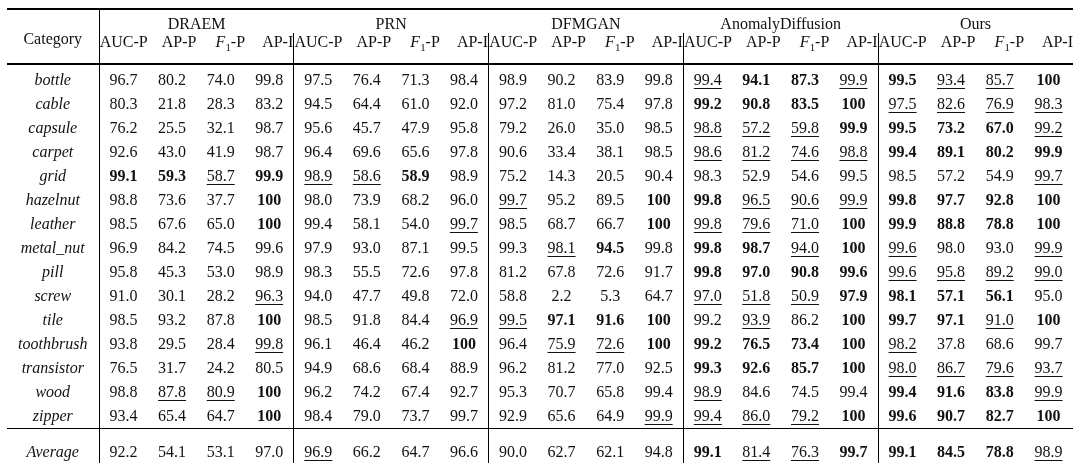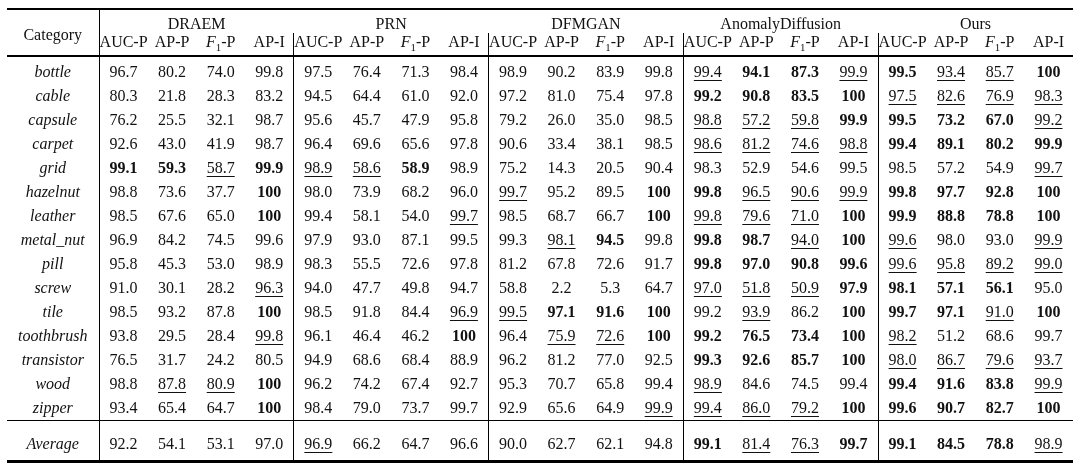--- a/index.html
+++ b/index.html
@@ -31,21 +31,21 @@
     text-align: center;
     vertical-align: middle;
     padding: 2px 0;
     font-size: 16px;
     line-height: 18px;
     font-weight: normal;
     white-space: nowrap;
     overflow: hidden;
   }
   thead tr.methods th { padding-top: 5px; padding-bottom: 0; }
-  thead tr.metrics th { border-bottom: 2px solid #000; padding-bottom: 4px; padding-top: 0; }
+  thead tr.metrics th { border-bottom: 2px solid #000; padding-bottom: 12px; padding-top: 0; text-align: right; }
   th.category-head {
     border-right: 1px solid #000;
     border-bottom: 2px solid #000;
   }
   .group-end { border-right: 1px solid #000; }
   td.cat { border-right: 1px solid #000; font-style: italic; }
   tbody td { height: 20px; }
   tr.summary td {
     border-top: 1.5px solid #000;
     padding-top: 13px;
@@ -329,21 +329,21 @@
         </tr>
         <tr>
           <td class="cat">screw</td>
           <td>91.0</td>
           <td>30.1</td>
           <td>28.2</td>
           <td class="u group-end">96.3</td>
           <td>94.0</td>
           <td>47.7</td>
           <td>49.8</td>
-          <td class="group-end">94.7</td>
+          <td class="group-end">72.0</td>
           <td>58.8</td>
           <td>2.2</td>
           <td>5.3</td>
           <td class="group-end">64.7</td>
           <td class="u">97.0</td>
           <td class="u">51.8</td>
           <td class="u">50.9</td>
           <td class="b group-end">97.9</td>
           <td class="b">98.1</td>
           <td class="b">57.1</td>
@@ -385,21 +385,21 @@
           <td class="b group-end">100</td>
           <td>96.4</td>
           <td class="u">75.9</td>
           <td class="u">72.6</td>
           <td class="b group-end">100</td>
           <td class="b">99.2</td>
           <td class="b">76.5</td>
           <td class="b">73.4</td>
           <td class="b group-end">100</td>
           <td class="u">98.2</td>
-          <td>51.2</td>
+          <td>37.8</td>
           <td>68.6</td>
           <td>99.7</td>
         </tr>
         <tr>
           <td class="cat">transistor</td>
           <td>76.5</td>
           <td>31.7</td>
           <td>24.2</td>
           <td class="group-end">80.5</td>
           <td>94.9</td>

